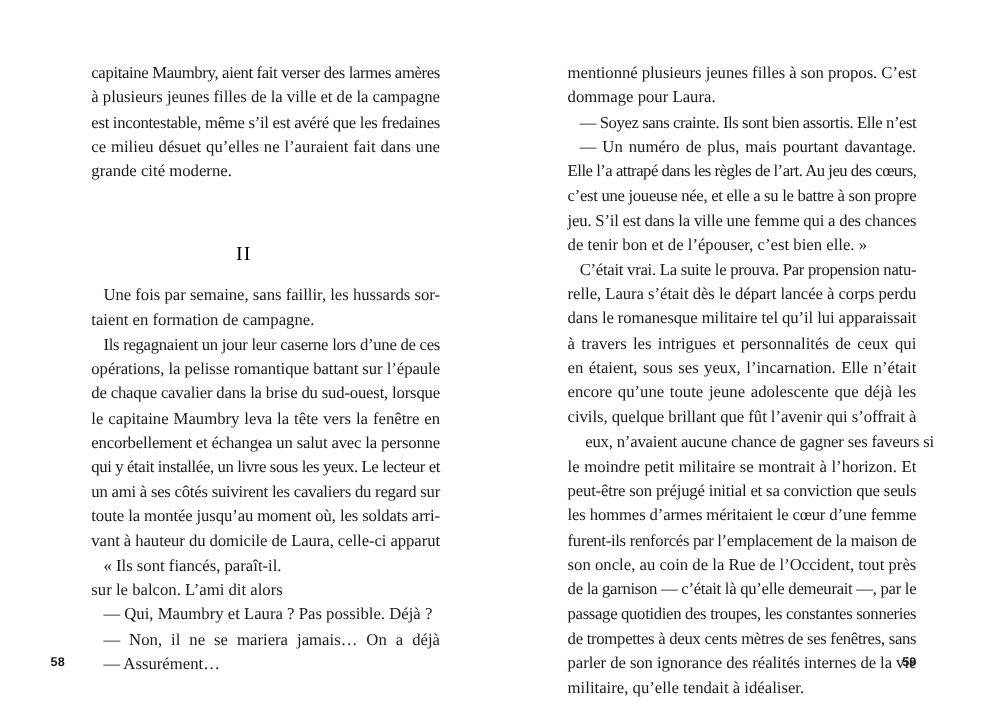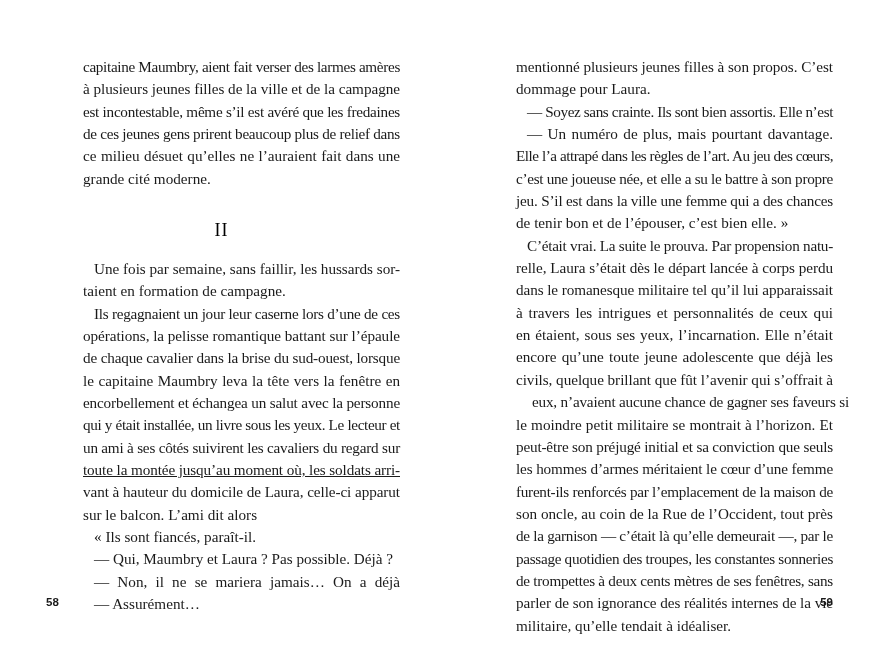--- a/index.html
+++ b/index.html
@@ -51,41 +51,40 @@
   .right .pagenum { right: 63px; }
 </style>
 </head>
 <body>
 
 <div class="page left">
   <div class="text block1">
     <span class="line" style="letter-spacing: -0.327546px;">capitaine Maumbry, aient fait verser des larmes amères</span>
     <span class="line" style="letter-spacing: -0.0332386px;">à plusieurs jeunes filles de la ville et de la campagne</span>
     <span class="line" style="letter-spacing: -0.265904px;">est incontestable, même s’il est avéré que les fredaines</span>
-    <span class="line" style="letter-spacing: -0.286364px;">de ces jeunes gens prirent beaucoup plus de relief dans</span>
     <span class="line">ce milieu désuet qu’elles ne l’auraient fait dans une</span>
     <span class="line last">grande cité moderne.</span>
   </div>
 
   <div class="section-num">II</div>
 
   <div class="text block2">
     <span class="line indent" style="letter-spacing: -0.0185731px;">Une fois par semaine, sans faillir, les hussards sor-</span>
     <span class="line last">taient en formation de campagne.</span>
     <span class="line indent" style="letter-spacing: -0.260706px;">Ils regagnaient un jour leur caserne lors d’une de ces</span>
     <span class="line" style="letter-spacing: -0.057581px;">opérations, la pelisse romantique battant sur l’épaule</span>
     <span class="line" style="letter-spacing: -0.166667px;">de chaque cavalier dans la brise du sud-ouest, lorsque</span>
     <span class="line">le capitaine Maumbry leva la tête vers la fenêtre en</span>
     <span class="line" style="letter-spacing: -0.15595px;">encorbellement et échangea un salut avec la personne</span>
     <span class="line" style="letter-spacing: -0.347135px;">qui y était installée, un livre sous les yeux. Le lecteur et</span>
     <span class="line" style="letter-spacing: -0.213728px;">un ami à ses côtés suivirent les cavaliers du regard sur</span>
-    <span class="line" style="letter-spacing: -0.107017px; text-decoration: underline;">toute la montée jusqu’au moment où, les soldats arri-</span>
+    <span class="line" style="letter-spacing: -0.107017px;">toute la montée jusqu’au moment où, les soldats arri-</span>
     <span class="line" style="letter-spacing: -0.0737028px;">vant à hauteur du domicile de Laura, celle-ci apparut</span>
+    <span class="line indent last">« Ils sont fiancés, paraît-il.</span>
     <span class="line last">sur le balcon. L’ami dit alors</span>
-    <span class="line indent last">« Ils sont fiancés, paraît-il.</span>
     <span class="line indent last">— Qui, Maumbry et Laura ? Pas possible. Déjà ?</span>
     <span class="line indent">— Non, il ne se mariera jamais… On a déjà</span>
     <span class="line indent last">— Assurément…</span>
   </div>
 
   <div class="pagenum">58</div>
 </div>
 
 <div class="page right">
   <div class="text rblock">

